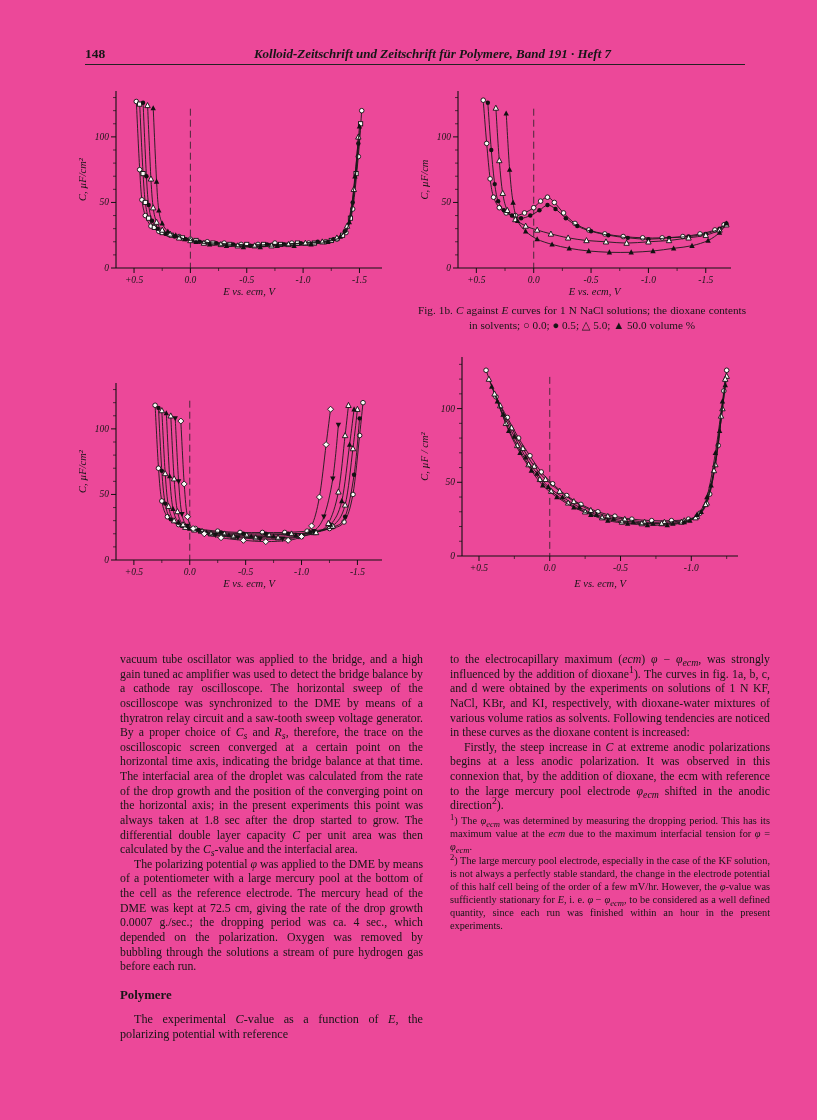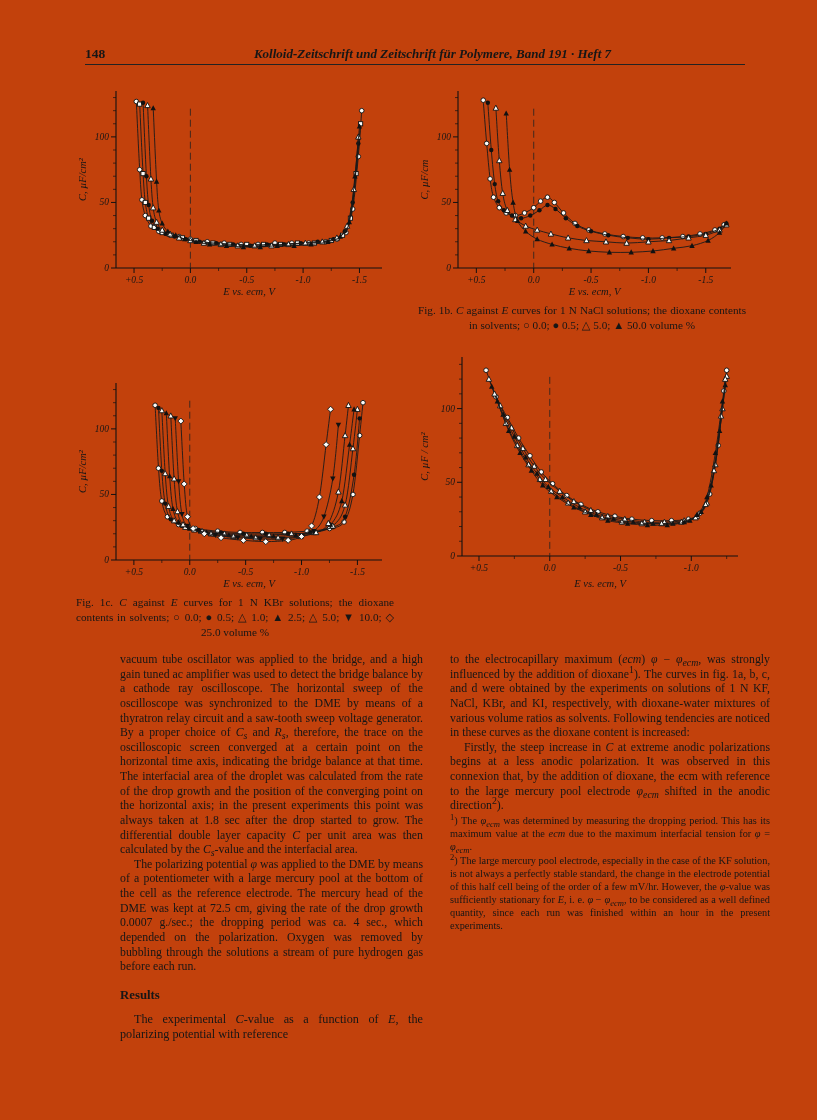--- a/index.html
+++ b/index.html
@@ -1,16 +1,16 @@
 <!DOCTYPE html>
 <html><head>
 <meta charset="utf-8">
 <style>
   html,body{margin:0;padding:0;background:#e9e9e6;}
-  .page{position:relative;width:817px;height:1120px;background:#c2410c;
+  .page{position:relative;width:817px;height:1120px;background:#ec4899;
         font-family:"Liberation Serif",serif;color:#161616;overflow:hidden;}
   
   .page-number{position:absolute;left:85px;top:46px;font-weight:bold;font-size:13.5px;}
   .journal-title{position:absolute;left:120px;right:72px;top:46px;text-align:center;
                  font-style:italic;font-weight:bold;font-size:13px;}
   .header-rule{position:absolute;left:85px;right:72px;top:64px;border-top:1.4px solid #222;height:0;}
   
   figure{margin:0;padding:0;position:absolute;}
   .fig-a{left:76px;top:86px;width:318px;}
   .fig-b{left:418px;top:86px;width:328px;}
@@ -460,21 +460,20 @@
         <polygon points="145.05882352941177,156.7111111111111 148.05882352941177,159.7111111111111 145.05882352941177,162.7111111111111 142.05882352941177,159.7111111111111" fill="#fcfcf9" stroke="#111" stroke-width="0.9"></polygon>
         <polygon points="167.41176470588238,159.33333333333331 170.41176470588238,162.33333333333331 167.41176470588238,165.33333333333331 164.41176470588238,162.33333333333331" fill="#fcfcf9" stroke="#111" stroke-width="0.9"></polygon>
         <polygon points="189.76470588235296,160.64444444444445 192.76470588235296,163.64444444444445 189.76470588235296,166.64444444444445 186.76470588235296,163.64444444444445" fill="#fcfcf9" stroke="#111" stroke-width="0.9"></polygon>
         <polygon points="212.11764705882354,159.33333333333331 215.11764705882354,162.33333333333331 212.11764705882354,165.33333333333331 209.11764705882354,162.33333333333331" fill="#fcfcf9" stroke="#111" stroke-width="0.9"></polygon>
         <polygon points="225.5294117647059,155.4 228.5294117647059,158.4 225.5294117647059,161.4 222.5294117647059,158.4" fill="#fcfcf9" stroke="#111" stroke-width="0.9"></polygon>
         <polygon points="235.58823529411765,144.9111111111111 238.58823529411765,147.9111111111111 235.58823529411765,150.9111111111111 232.58823529411765,147.9111111111111" fill="#fcfcf9" stroke="#111" stroke-width="0.9"></polygon>
         <polygon points="243.41176470588235,116.06666666666665 246.41176470588235,119.06666666666665 243.41176470588235,122.06666666666665 240.41176470588235,119.06666666666665" fill="#fcfcf9" stroke="#111" stroke-width="0.9"></polygon>
         <polygon points="250.1176470588235,63.622222222222206 253.1176470588235,66.6222222222222 250.1176470588235,69.6222222222222 247.1176470588235,66.6222222222222" fill="#fcfcf9" stroke="#111" stroke-width="0.9"></polygon>
         <polygon points="254.58823529411765,28.22222222222222 257.5882352941177,31.22222222222222 254.58823529411765,34.22222222222222 251.58823529411765,31.22222222222222" fill="#fcfcf9" stroke="#111" stroke-width="0.9"></polygon>
       </svg>
-    <figcaption>Fig. 1c. <i>C</i> against <i>E</i> curves for 1 N KBr solutions; the dioxane contents in solvents; ○ 0.0; ● 0.5; △ 1.0; ▲ 2.5; △ 5.0; ▼ 10.0; ◇ 25.0 volume %</figcaption>
   </figure>
 
   <figure class="fig-d">
     <svg width="330" height="238">
         <line x1="44" y1="5" x2="44" y2="204" stroke="#111" stroke-width="1.1"></line>
         <line x1="44" y1="204" x2="320" y2="204" stroke="#111" stroke-width="1.1"></line>
         <line x1="39" y1="204" x2="44" y2="204" stroke="#111" stroke-width="1"></line>
         <text x="37" y="207" text-anchor="end" class="tick">0</text>
         <line x1="39" y1="130.2962962962963" x2="44" y2="130.2962962962963" stroke="#111" stroke-width="1"></line>
         <text x="37" y="133.2962962962963" text-anchor="end" class="tick">50</text>
@@ -602,21 +601,21 @@
         <polygon points="278.95384615384614,159.82592592592593 276.25384615384615,164.92592592592592 281.65384615384613,164.92592592592592" fill="#111"></polygon>
         <polygon points="288.86153846153843,142.13703703703703 286.16153846153844,147.23703703703703 291.5615384615384,147.23703703703703" fill="#111"></polygon>
         <polygon points="297.3538461538461,97.91481481481482 294.65384615384613,103.01481481481483 300.0538461538461,103.01481481481483" fill="#111"></polygon>
         <polygon points="304.4307692307692,46.32222222222222 301.7307692307692,51.422222222222224 307.1307692307692,51.422222222222224" fill="#111"></polygon>
       </svg>
   </figure>
 
   <div class="col col-left">
     <p>vacuum tube oscillator was applied to the bridge, and a high gain tuned ac amplifier was used to detect the bridge balance by a cathode ray oscilloscope. The horizontal sweep of the oscilloscope was synchronized to the DME by means of a thyratron relay circuit and a saw-tooth sweep voltage generator. By a proper choice of <i>C<sub>s</sub></i> and <i>R<sub>s</sub></i>, therefore, the trace on the oscilloscopic screen converged at a certain point on the horizontal time axis, indicating the bridge balance at that time. The interfacial area of the droplet was calculated from the rate of the drop growth and the position of the converging point on the horizontal axis; in the present experiments this point was always taken at 1.8 sec after the drop started to grow. The differential double layer capacity <i>C</i> per unit area was then calculated by the <i>C<sub>s</sub></i>-value and the interfacial area.</p>
     <p class="indent">The polarizing potential <i>φ</i> was applied to the DME by means of a potentiometer with a large mercury pool at the bottom of the cell as the reference electrode. The mercury head of the DME was kept at 72.5 cm, giving the rate of the drop growth 0.0007 g./sec.; the dropping period was ca. 4 sec., which depended on the polarization. Oxygen was removed by bubbling through the solutions a stream of pure hydrogen gas before each run.</p>
-    <div class="results-heading">Results</div>
+    <div class="results-heading">Polymere</div>
     <p class="indent para3">The experimental <i>C</i>-value as a function of <i>E</i>, the polarizing potential with reference</p>
   </div>
 
   <div class="col col-right">
     <p>to the electrocapillary maximum (<i>ecm</i>) <i>φ</i> − <i>φ<sub>ecm</sub></i>, was strongly influenced by the addition of dioxane<sup>1</sup>). The curves in fig. 1a, b, c, and d were obtained by the experiments on solutions of 1 N KF, NaCl, KBr, and KI, respectively, with dioxane-water mixtures of various volume ratios as solvents. Following tendencies are noticed in these curves as the dioxane content is increased:</p>
     <p class="indent">Firstly, the steep increase in <i>C</i> at extreme anodic polarizations begins at a less anodic polarization. It was observed in this connexion that, by the addition of dioxane, the ecm with reference to the large mercury pool electrode <i>φ<sub>ecm</sub></i> shifted in the anodic direction<sup>2</sup>).</p>
     <div class="footnotes">
       <p><sup>1</sup>) The <i>φ<sub>ecm</sub></i> was determined by measuring the dropping period. This has its maximum value at the <i>ecm</i> due to the maximum interfacial tension for <i>φ</i> = <i>φ<sub>ecm</sub></i>.</p>
       <p><sup>2</sup>) The large mercury pool electrode, especially in the case of the KF solution, is not always a perfectly stable standard, the change in the electrode potential of this half cell being of the order of a few mV/hr. However, the <i>φ</i>-value was sufficiently stationary for <i>E</i>, i. e. <i>φ</i> − <i>φ<sub>ecm</sub></i>, to be considered as a well defined quantity, since each run was finished within an hour in the present experiments.</p>
     </div>

